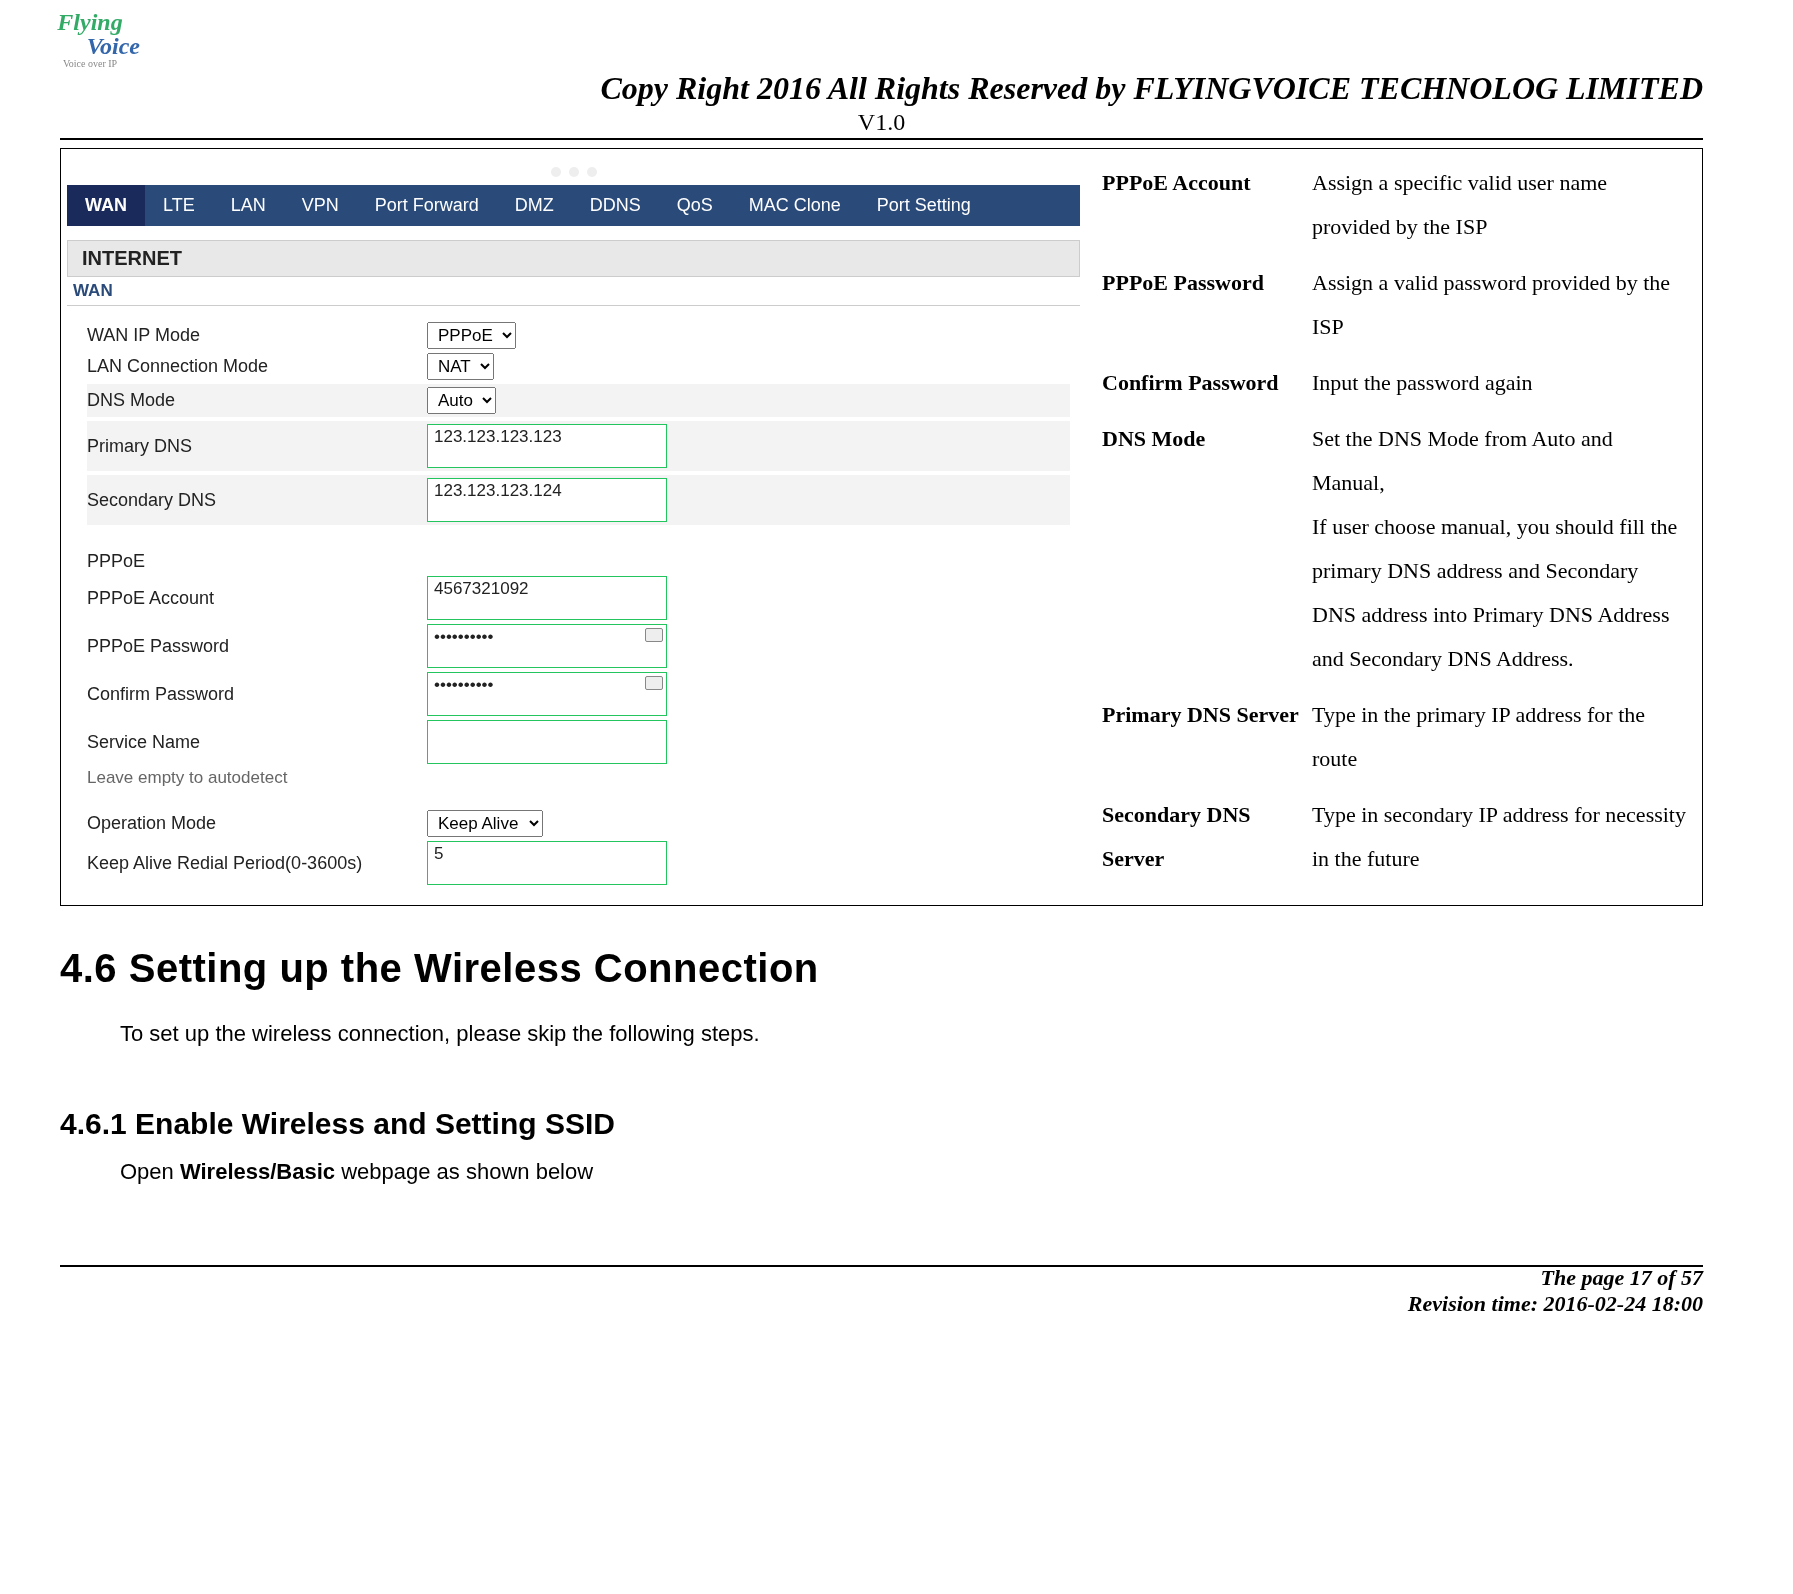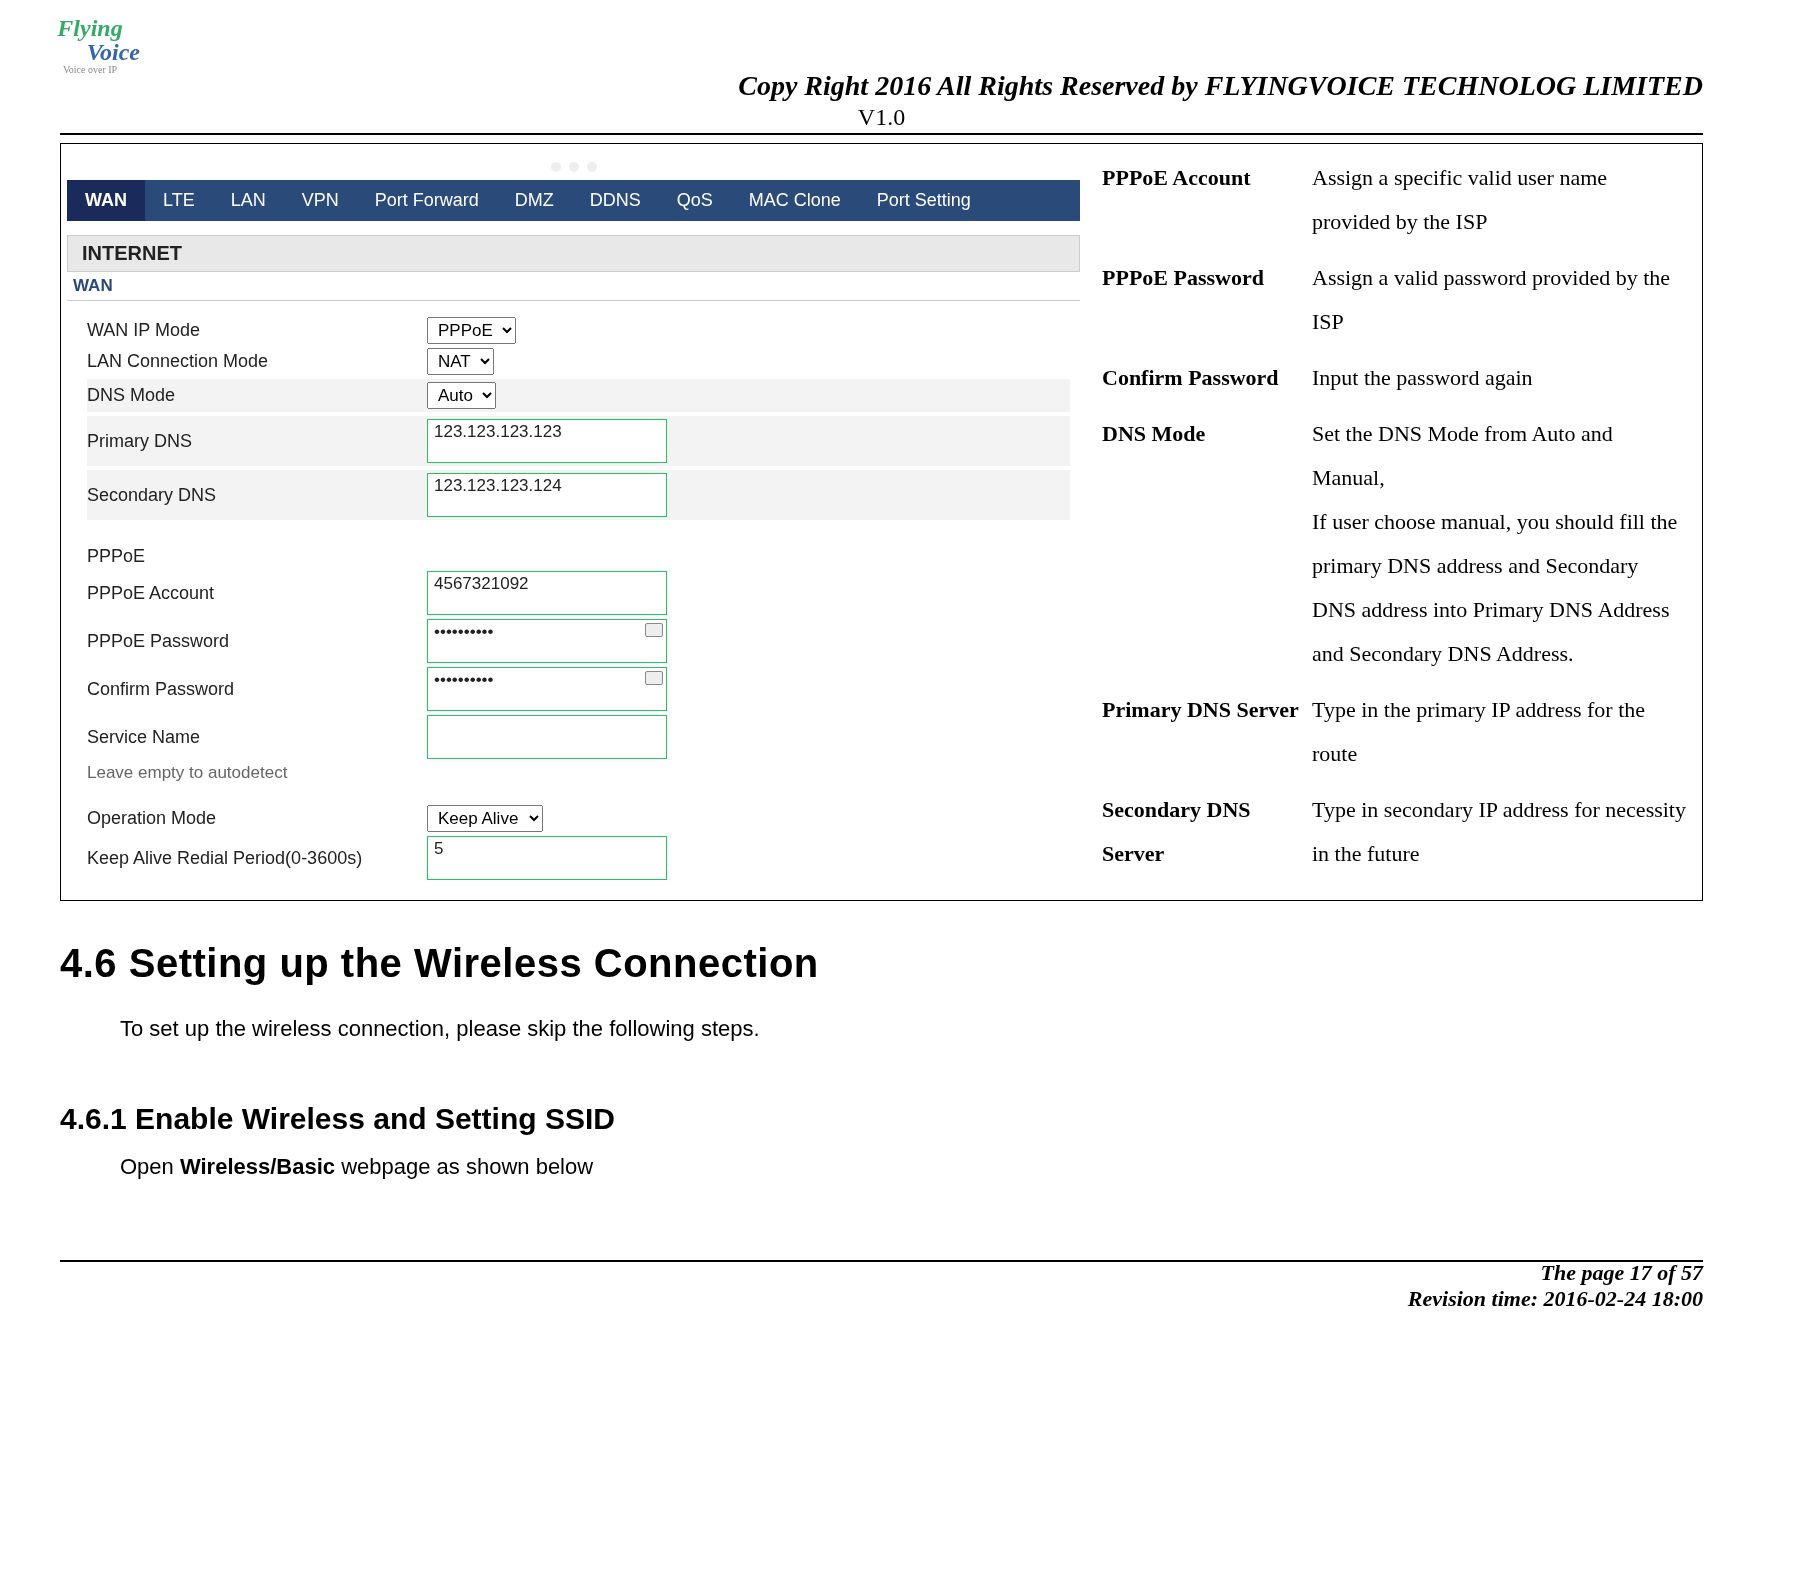--- a/index.html
+++ b/index.html
@@ -7,33 +7,33 @@
       font-family: "Times New Roman", Times, serif;
       background: #fff;
       width: 1793px;
       position: relative;
       padding: 20px 90px 60px 60px;
       font-size: 22px;
       color: #000;
     }
     .logo-area {
       position: absolute;
-      top: 16px;
+      top: 10px;
       left: 40px;
       width: 100px;
     }
     .logo-flying { font-size: 24px; font-weight: bold; font-style: italic; color: #3a6; text-align: center; line-height: 1; }
     .logo-voice  { font-size: 24px; font-weight: bold; font-style: italic; color: #36a; text-align: right; line-height: 1; }
     .logo-sub { font-size: 10px; color: #888; text-align: center; }
 
     .top-right {
       text-align: right;
       font-style: italic;
       font-weight: bold;
-      font-size: 28px;
+      font-size: 32px;
       margin-top: 50px;
       margin-bottom: 2px;
     }
     .version {
       text-align: center;
       font-weight: normal;
       font-style: normal;
       font-size: 24px;
     }
     hr.top-rule { border: none; border-top: 2px solid #000; margin: 2px 0 8px 0; }

